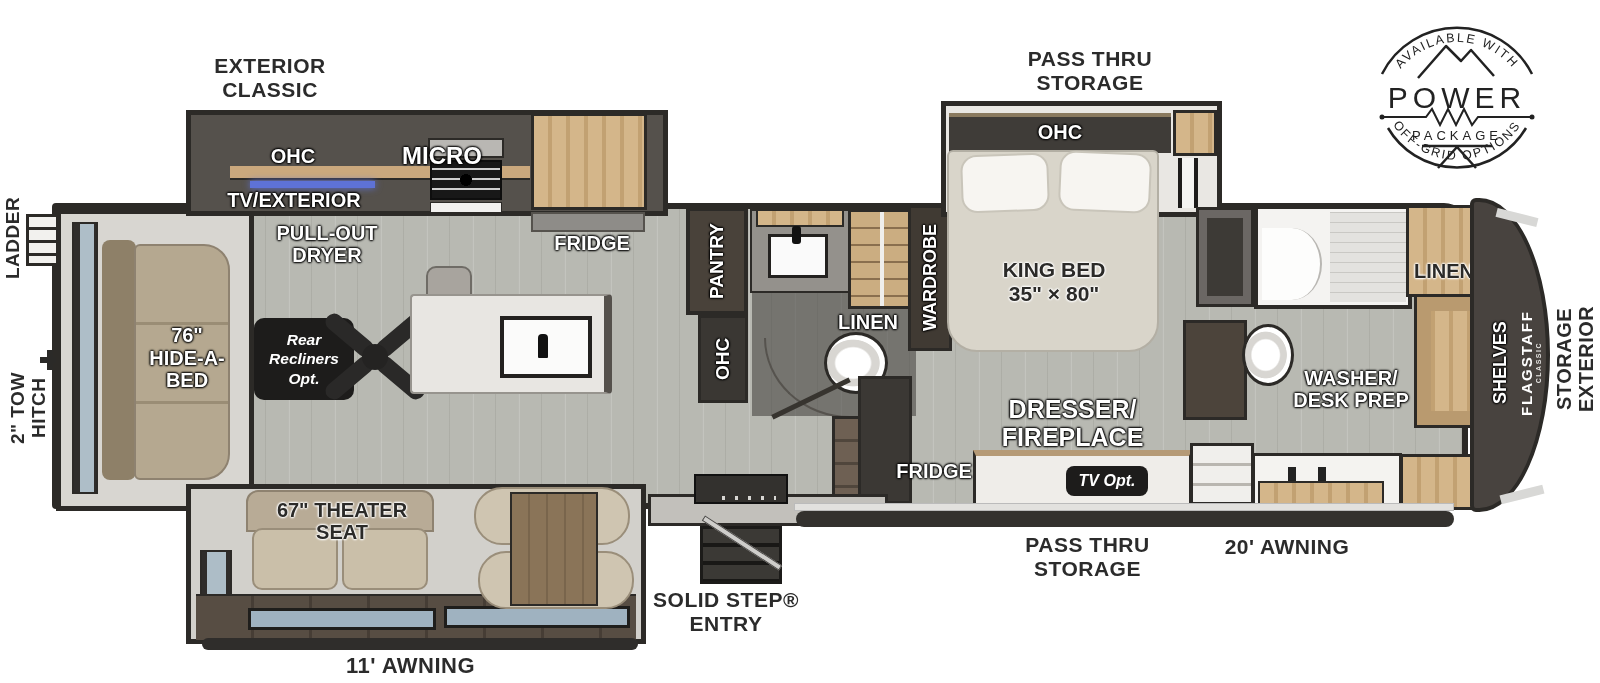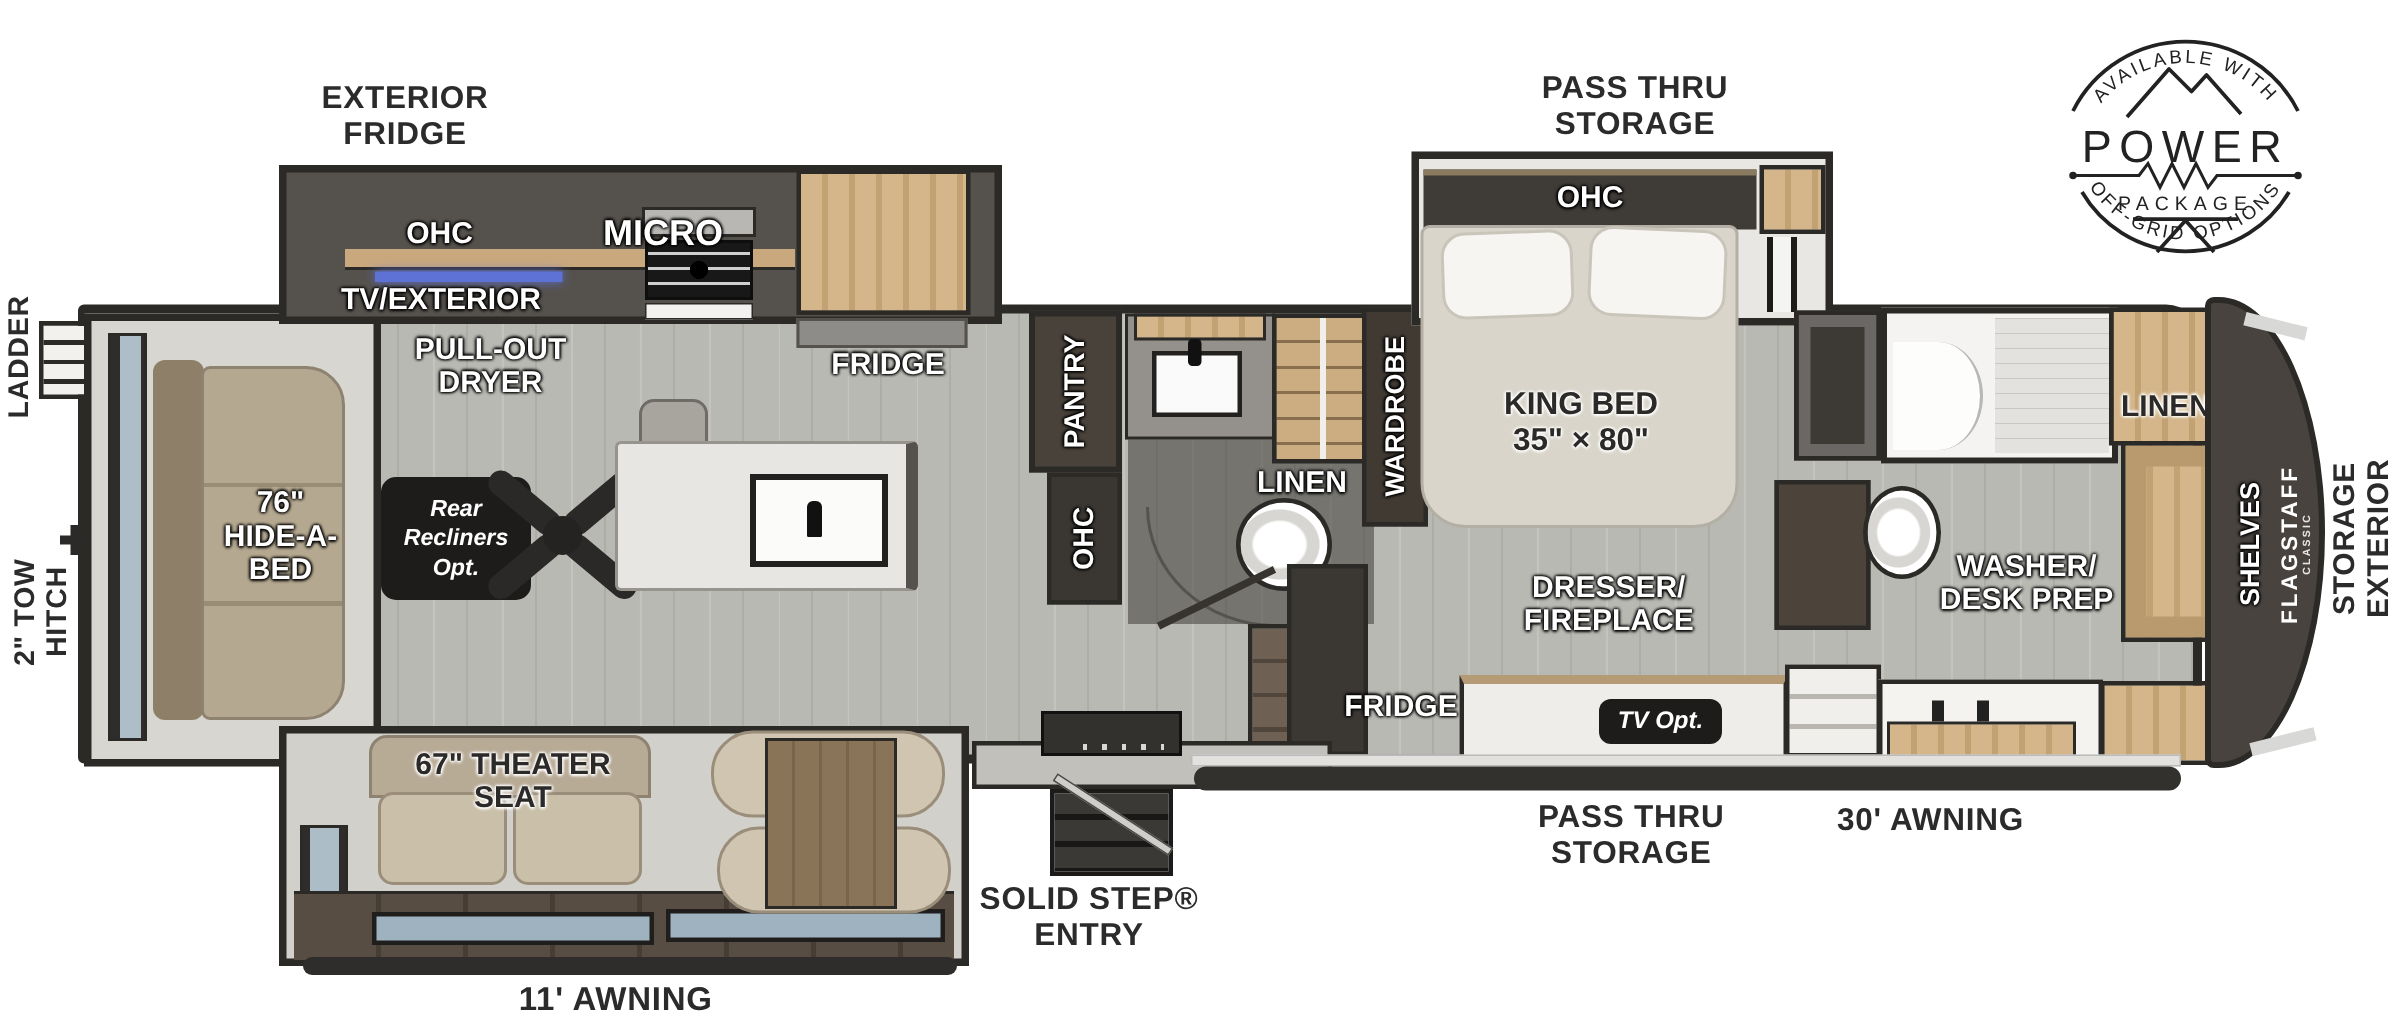--- a/index.html
+++ b/index.html
@@ -117,21 +117,21 @@
   <div class="abs" style="left:947px;top:150px;width:212px;height:202px;background:#d9d5ca;border:2px solid #b3afa4;border-radius:6px 6px 30px 30px;"></div>
   <div class="abs" style="left:961px;top:154px;width:88px;height:58px;background:#f7f5f1;border:2px solid #c9c5ba;border-radius:16px;transform:rotate(-2deg);"></div>
   <div class="abs" style="left:1059px;top:152px;width:92px;height:60px;background:#f7f5f1;border:2px solid #c9c5ba;border-radius:16px;transform:rotate(2.5deg);"></div>
   <div class="abs lbl lblD" style="left:980px;top:254px;width:148px;height:56px;font-size:21px;">KING BED
 35" × 80"</div>
   <div class="abs lbl lblW" style="left:888px;top:458px;width:92px;height:26px;font-size:20px;">FRIDGE</div>
 
   <div class="abs" style="left:1183px;top:320px;width:64px;height:100px;background:#4c443b;border:3px solid #2c2a27;"></div>
   <div class="abs" style="left:973px;top:450px;width:219px;height:57px;background:#efede9;border:3px solid #2c2a27;border-top:6px solid #b59a76;"></div>
   <div class="abs lbl" style="left:1066px;top:466px;width:82px;height:30px;background:#1d1c1b;border-radius:8px;color:#fff;font-style:italic;font-size:16px;">TV Opt.</div>
-  <div class="abs lbl lblW" style="left:990px;top:378px;width:165px;height:50px;font-size:20px;">DRESSER/
+  <div class="abs lbl lblW" style="left:990px;top:398px;width:165px;height:50px;font-size:25px;">DRESSER/
 FIREPLACE</div>
 
   <div class="abs" style="left:1196px;top:207px;width:58px;height:100px;background:#3d3a36;border:3px solid #2c2a27;box-shadow:inset 0 0 0 8px #6b6764;"></div>
   <div class="abs" style="left:1254px;top:205px;width:158px;height:104px;background:#f4f3f1;border:4px solid #2c2a27;"></div>
   <div class="abs" style="left:1330px;top:212px;width:76px;height:90px;
        background:repeating-linear-gradient(0deg,#e3e2df 0 9px,#c9c8c4 9px 10px);"></div>
   <div class="abs" style="left:1262px;top:228px;width:60px;height:72px;background:#fdfdfc;border-right:2px solid #b9b7b3;border-radius:0 50% 50% 0;"></div>
   <div class="abs" style="left:1242px;top:324px;width:52px;height:62px;background:radial-gradient(ellipse at 45% 50%,#ffffff 0 38%,#d8d6d2 42% 58%,#ffffff 60%);border:3px solid #2c2a27;border-radius:50%;"></div>
   <div class="abs lbl lblW" style="left:1272px;top:362px;width:158px;height:54px;font-size:20px;">WASHER/
 DESK PREP</div>
@@ -183,26 +183,26 @@
 
   <div class="abs" style="left:474px;top:487px;width:156px;height:58px;background:#cfc5b1;border:2px solid #9a8e7a;border-radius:28px;"></div>
   <div class="abs" style="left:478px;top:551px;width:156px;height:58px;background:#cfc5b1;border:2px solid #9a8e7a;border-radius:28px;"></div>
   <div class="abs" style="left:510px;top:492px;width:88px;height:114px;border:2px solid #2c2a27;
        background:repeating-linear-gradient(90deg,#8a7458 0 16px,#79654c 16px 18px);"></div>
 
   <div class="abs" style="left:202px;top:638px;width:436px;height:12px;background:#2f2d2b;border-radius:6px;"></div>
   <div class="abs lbl lblX" style="left:328px;top:652px;width:165px;height:28px;font-size:22px;">11' AWNING</div>
   <div class="abs" style="left:794px;top:503px;width:660px;height:8px;background:#e2e1de;border:1px solid #bbb;"></div>
   <div class="abs" style="left:796px;top:511px;width:658px;height:16px;background:#33312e;border-radius:8px;"></div>
-  <div class="abs lbl lblX" style="left:1212px;top:533px;width:150px;height:28px;font-size:21px;">30' AWNING</div>
+  <div class="abs lbl lblX" style="left:1212px;top:533px;width:150px;height:28px;font-size:21px;">20' AWNING</div>
   <div class="abs lbl lblX" style="left:1005px;top:528px;width:165px;height:58px;font-size:21px;">PASS THRU
 STORAGE</div>
 
   <div class="abs lbl lblX" style="left:200px;top:52px;width:140px;height:52px;font-size:21px;">EXTERIOR
-FRIDGE</div>
+CLASSIC</div>
   <div class="abs lbl lblX" style="left:1010px;top:44px;width:160px;height:54px;font-size:21px;">PASS THRU
 STORAGE</div>
 
   <svg class="abs" style="left:1362px;top:4px;" width="190" height="190" viewBox="0 0 190 190">
     <path id="arcTop" d="M 24 98 A 72 72 0 0 1 166 98" fill="none"></path>
     <path id="arcBot" d="M 20 92 A 76 76 0 0 0 170 92" fill="none"></path>
     <path d="M 20 70 A 84 84 0 0 1 170 70" fill="none" stroke="#222" stroke-width="2.5"></path>
     <path d="M 26 124 A 80 80 0 0 0 164 124" fill="none" stroke="#222" stroke-width="2.5"></path>
     <path d="M 56 74 L 84 42 L 99 57 L 109 46 L 132 72" fill="none" stroke="#222" stroke-width="2.5" stroke-linejoin="round"></path>
     <path d="M 20 113 H 64 L 70 105 L 78 121 L 86 105 L 94 121 L 102 105 L 110 121 L 116 113 H 170" fill="none" stroke="#222" stroke-width="2"></path>

